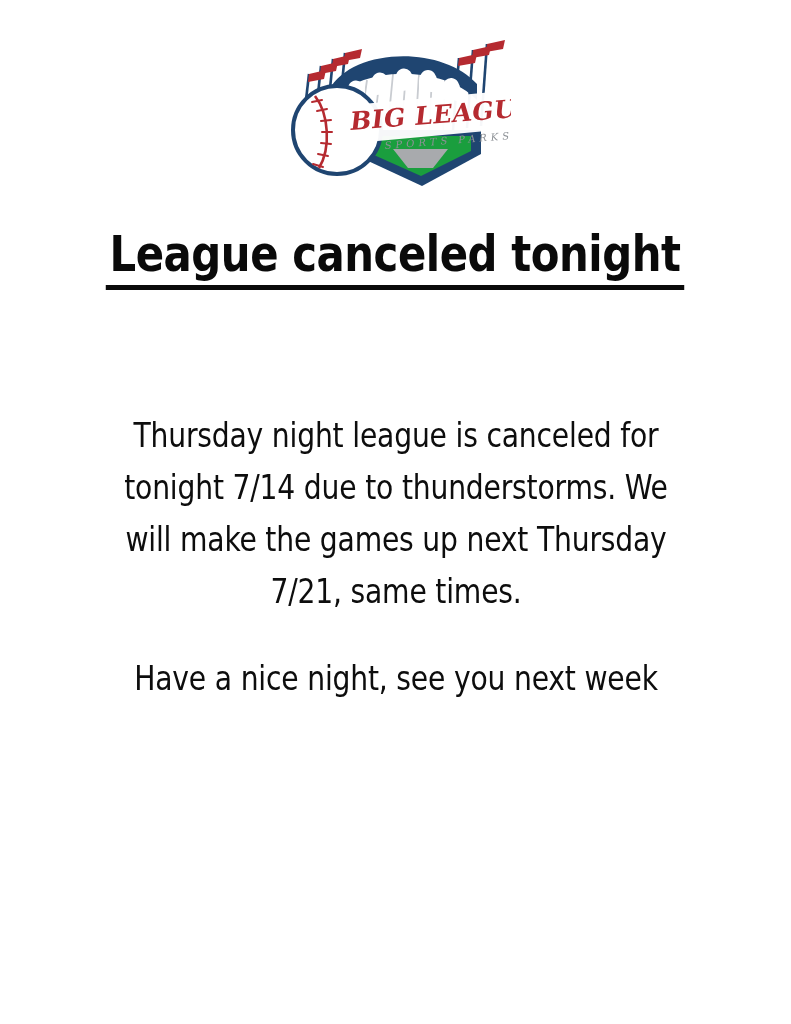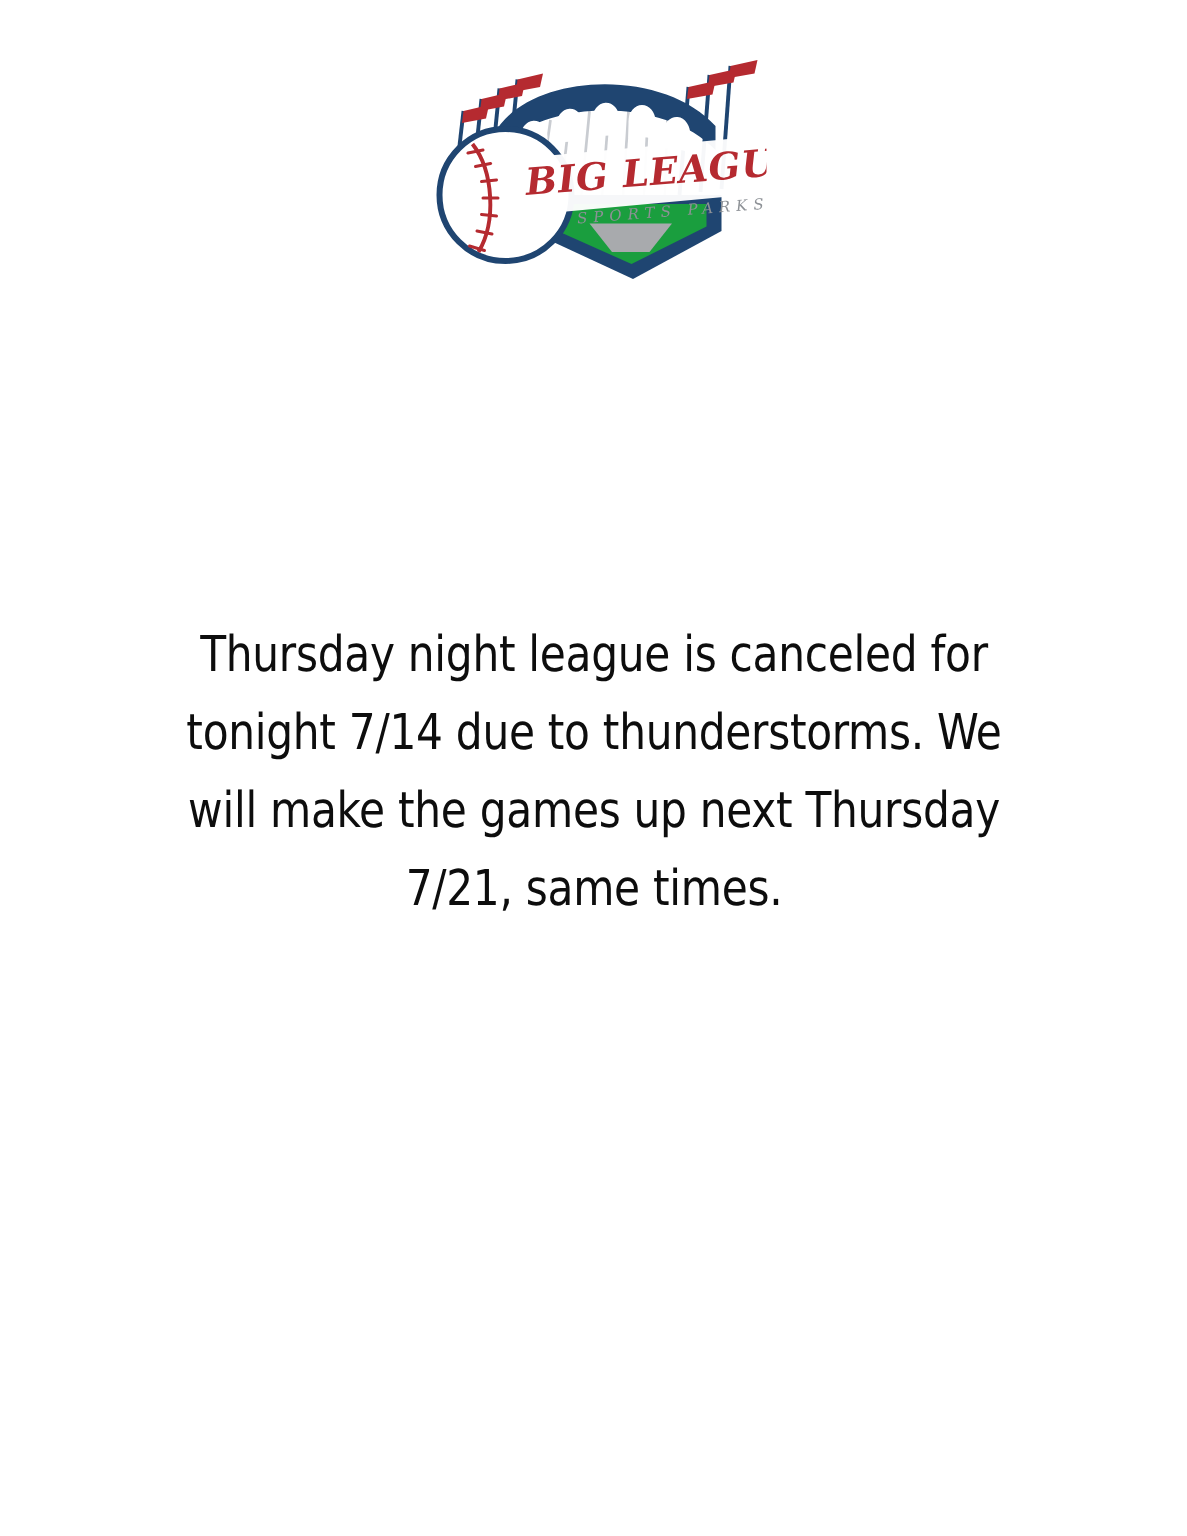--- a/index.html
+++ b/index.html
@@ -169,22 +169,28 @@
           <line x1="32" y1="146" x2="42" y2="149"></line>
         </g>
       </g>
 
       <path d="M60 88 L212 74 L216 112 L64 126 Z" fill="#ffffff" opacity="0.96"></path>
       <text x="70" y="112" transform="rotate(-4.5 70 112)" font-family="'DejaVu Serif', 'Liberation Serif', serif" font-size="25" font-weight="bold" font-style="italic" letter-spacing="0.5" fill="#b52a30">BIG LEAGUE DREAMS</text>
       <text x="104" y="131" transform="rotate(-4.5 104 131)" font-family="'DejaVu Serif', 'Liberation Serif', serif" font-size="10" font-style="italic" letter-spacing="4" fill="#8d9196">SPORTS PARKS</text>
     </svg>
   </div>
 
+  <div class="heading-wrap">
+    <span class="heading">League canceled tonight</span>
+  </div>
 
   <div class="body-wrap">
     <div class="body-line">Thursday night league is canceled for</div>
     <div class="body-line">tonight 7/14 due to thunderstorms. We</div>
     <div class="body-line">will make the games up next Thursday</div>
     <div class="body-line">7/21, same times.</div>
   </div>
 
+  <div class="signoff-wrap">
+    <div class="signoff-line">Have a nice night, see you next week</div>
+  </div>
 
 </div>
 
 </body></html>

